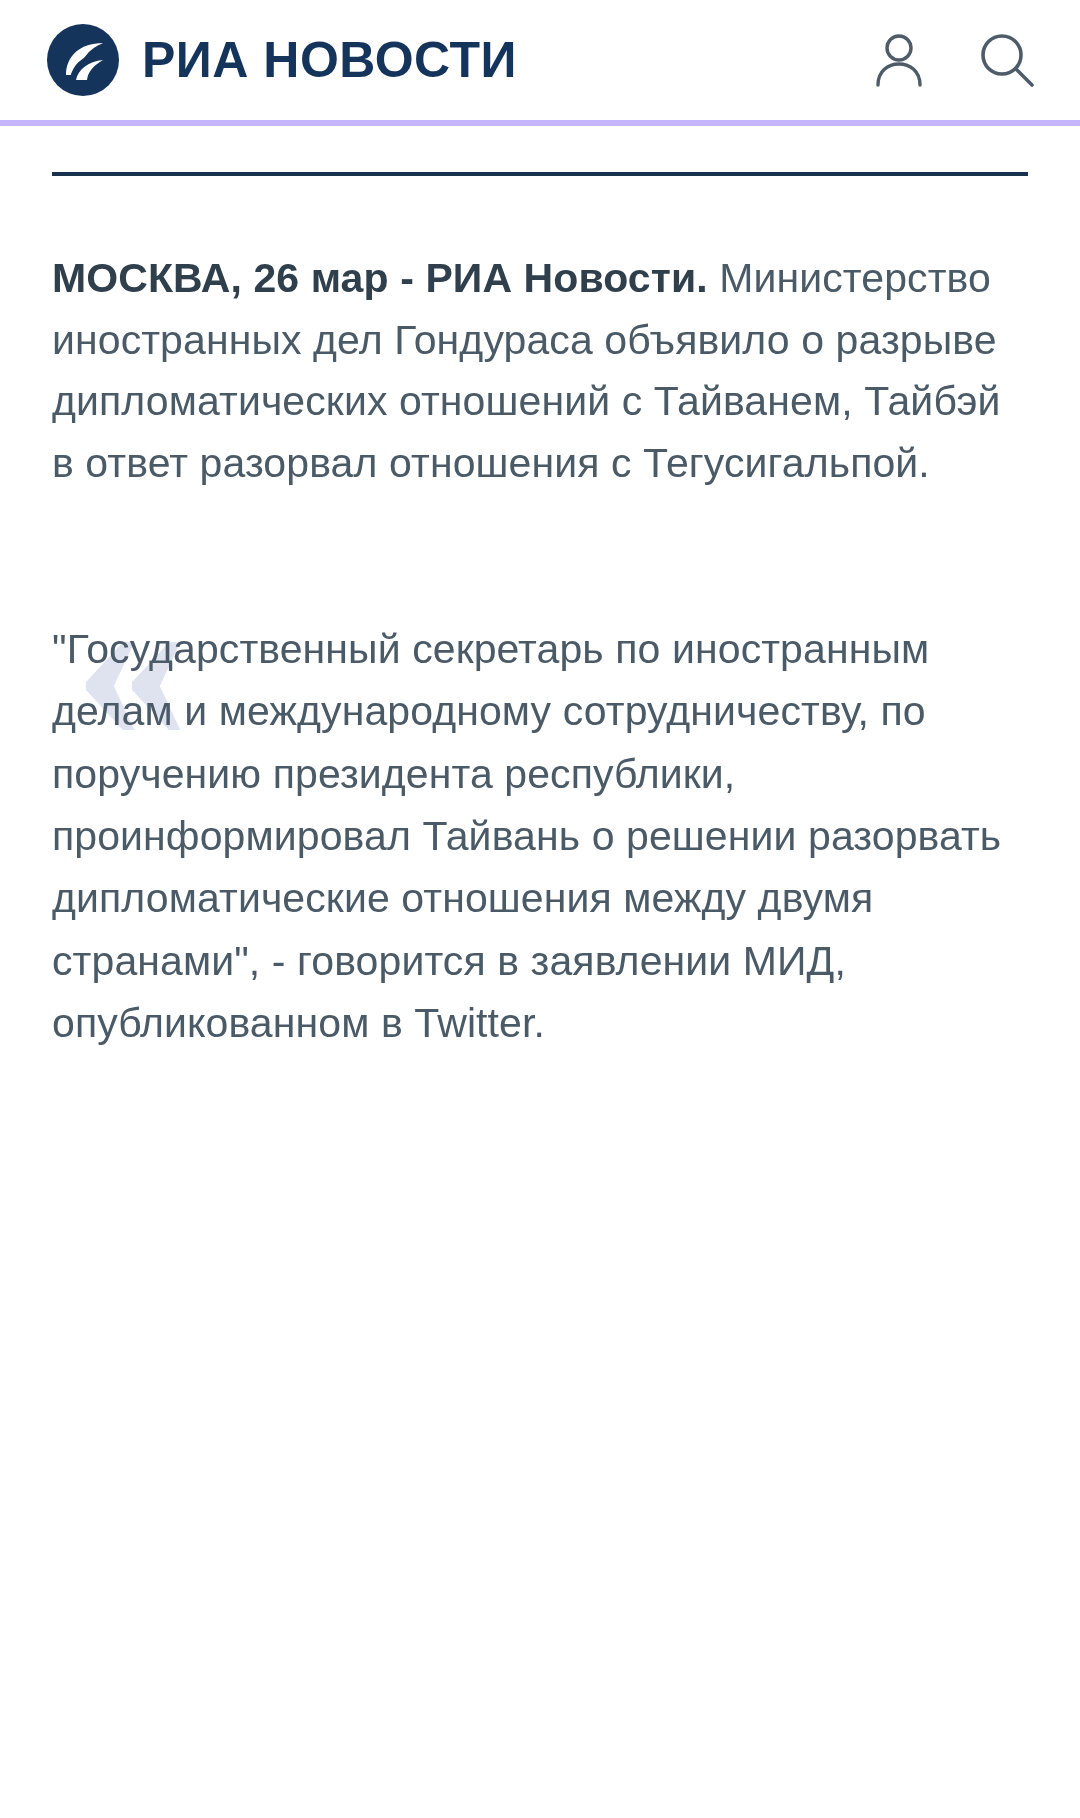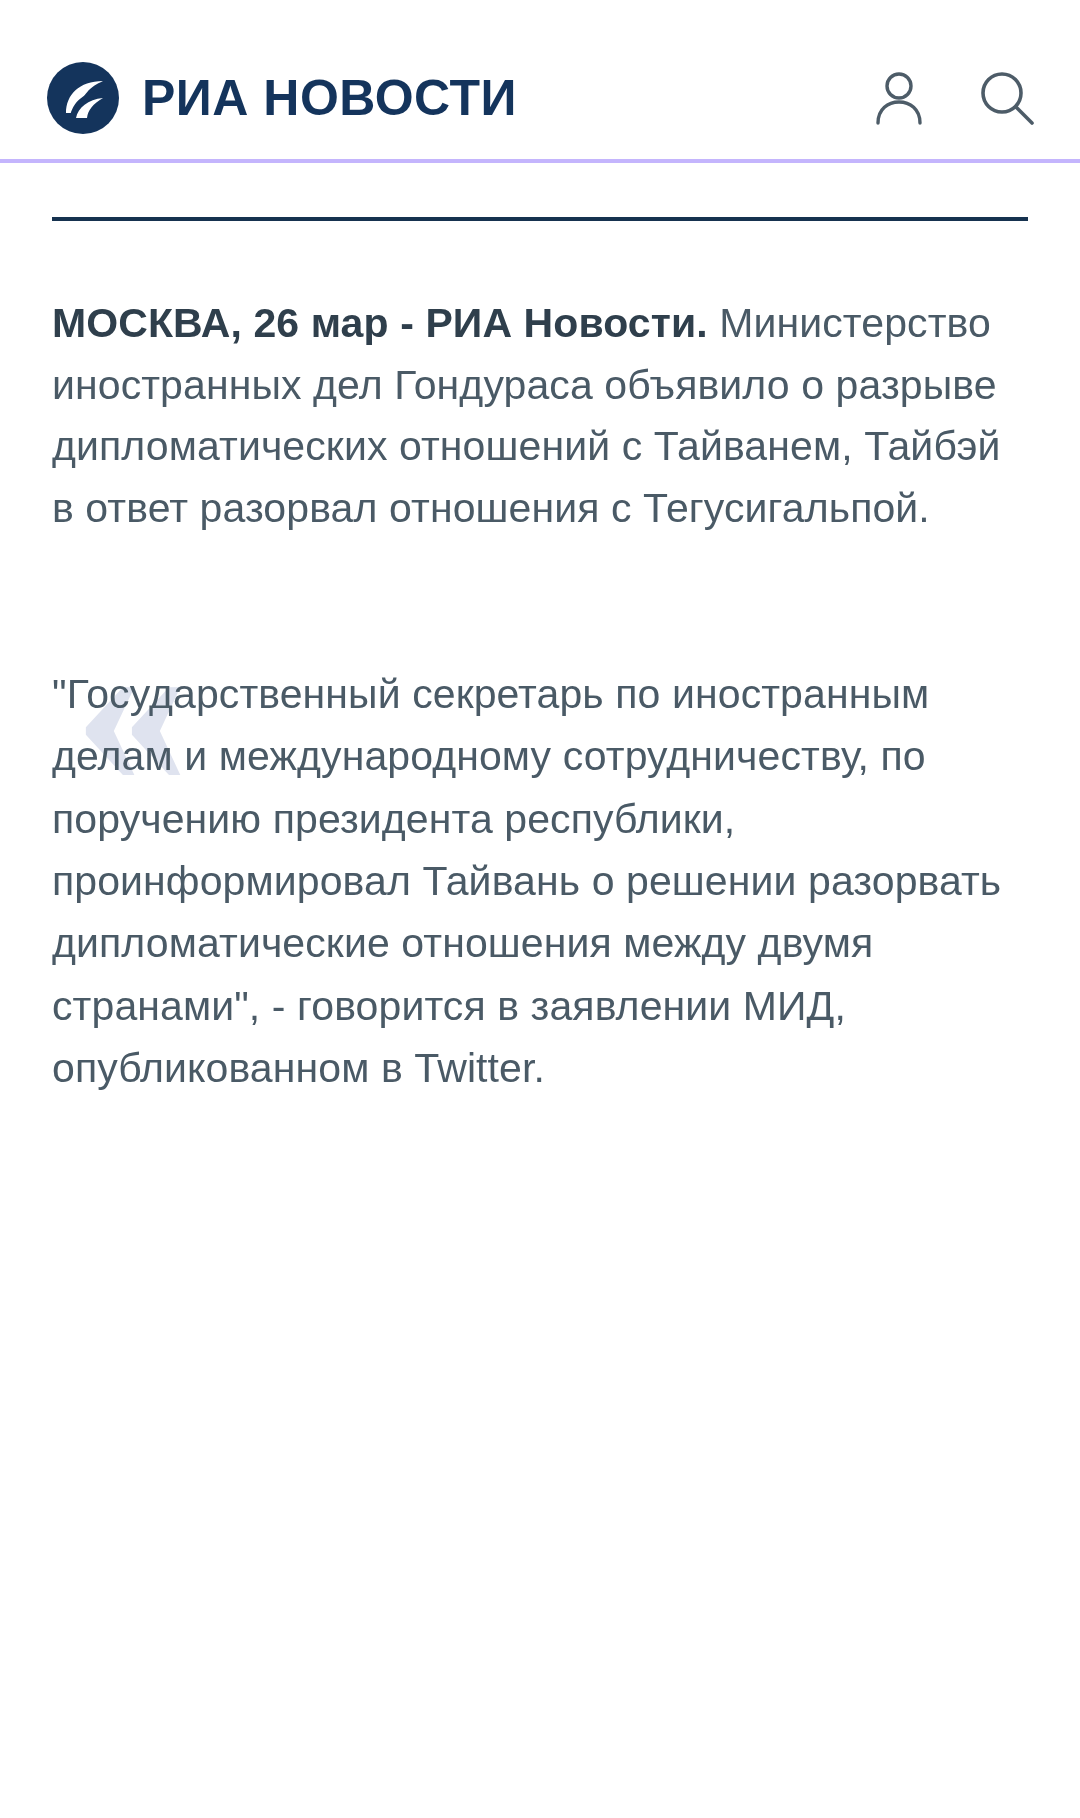--- a/index.html
+++ b/index.html
@@ -21,23 +21,22 @@
     background: #ffffff;
     position: relative;
     overflow: hidden;
   }
 
   
   .header {
     height: 126px;
     display: flex;
     padding: 0 42px 0 46px;
-    border-bottom: 4px solid #c4b5fd;
+    border-bottom: 6px solid #c4b5fd;
     background: #ffffff;
-    margin-top: 37px;
   }
 
   .brand {
     display: flex;
     align-items: center;
     gap: 22px;
     flex: 1 1 auto;
     text-decoration: none;
   }
 
@@ -73,21 +72,21 @@
     background: none;
     border: none;
     padding: 0;
     cursor: pointer;
   }
 
   .icon-btn svg { display: block; }
 
   
   .article {
-    padding: 14px 52px;
+    padding: 6px 52px;
     position: relative;
   }
 
   .rule {
     height: 4px;
     background: #16324f;
     margin: 40px 0 0 0;
     width: 100%;
   }
 

